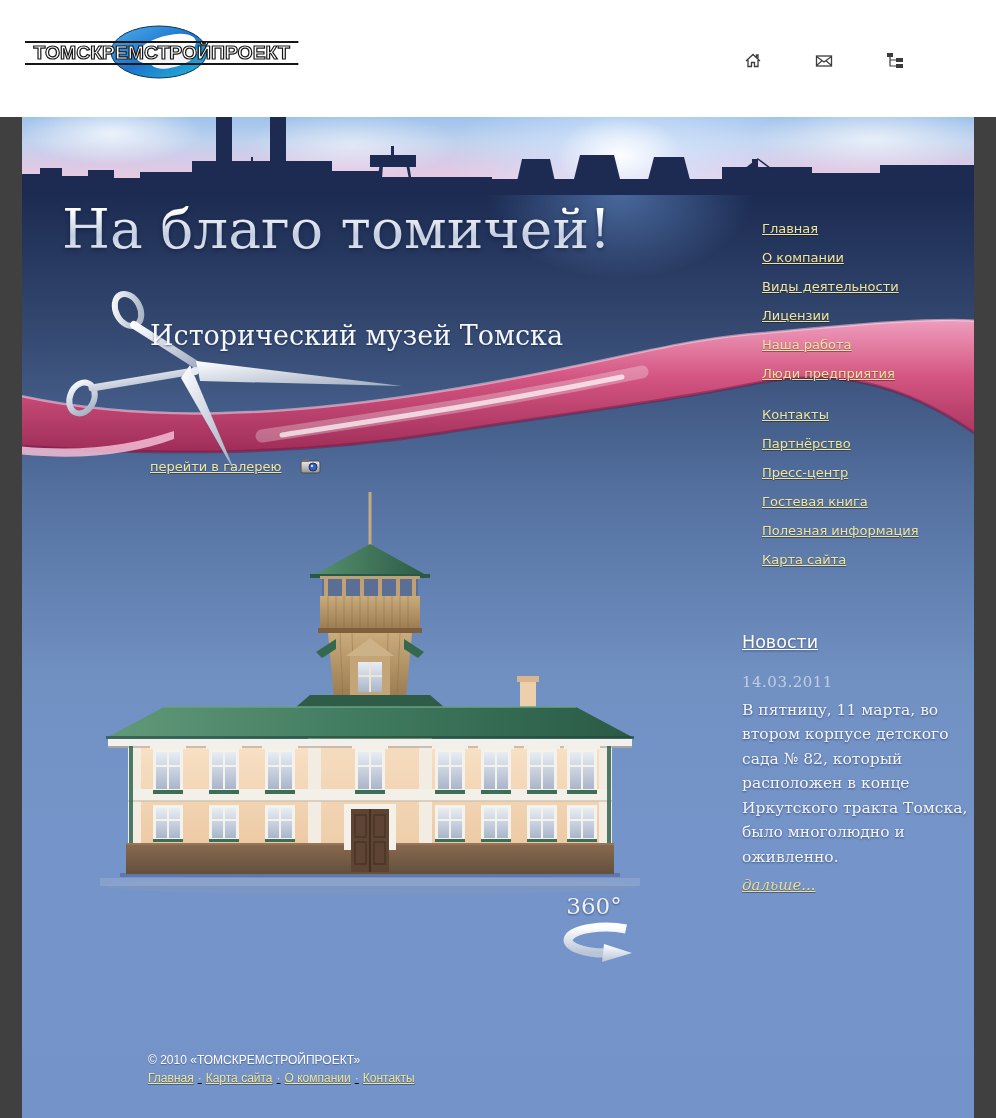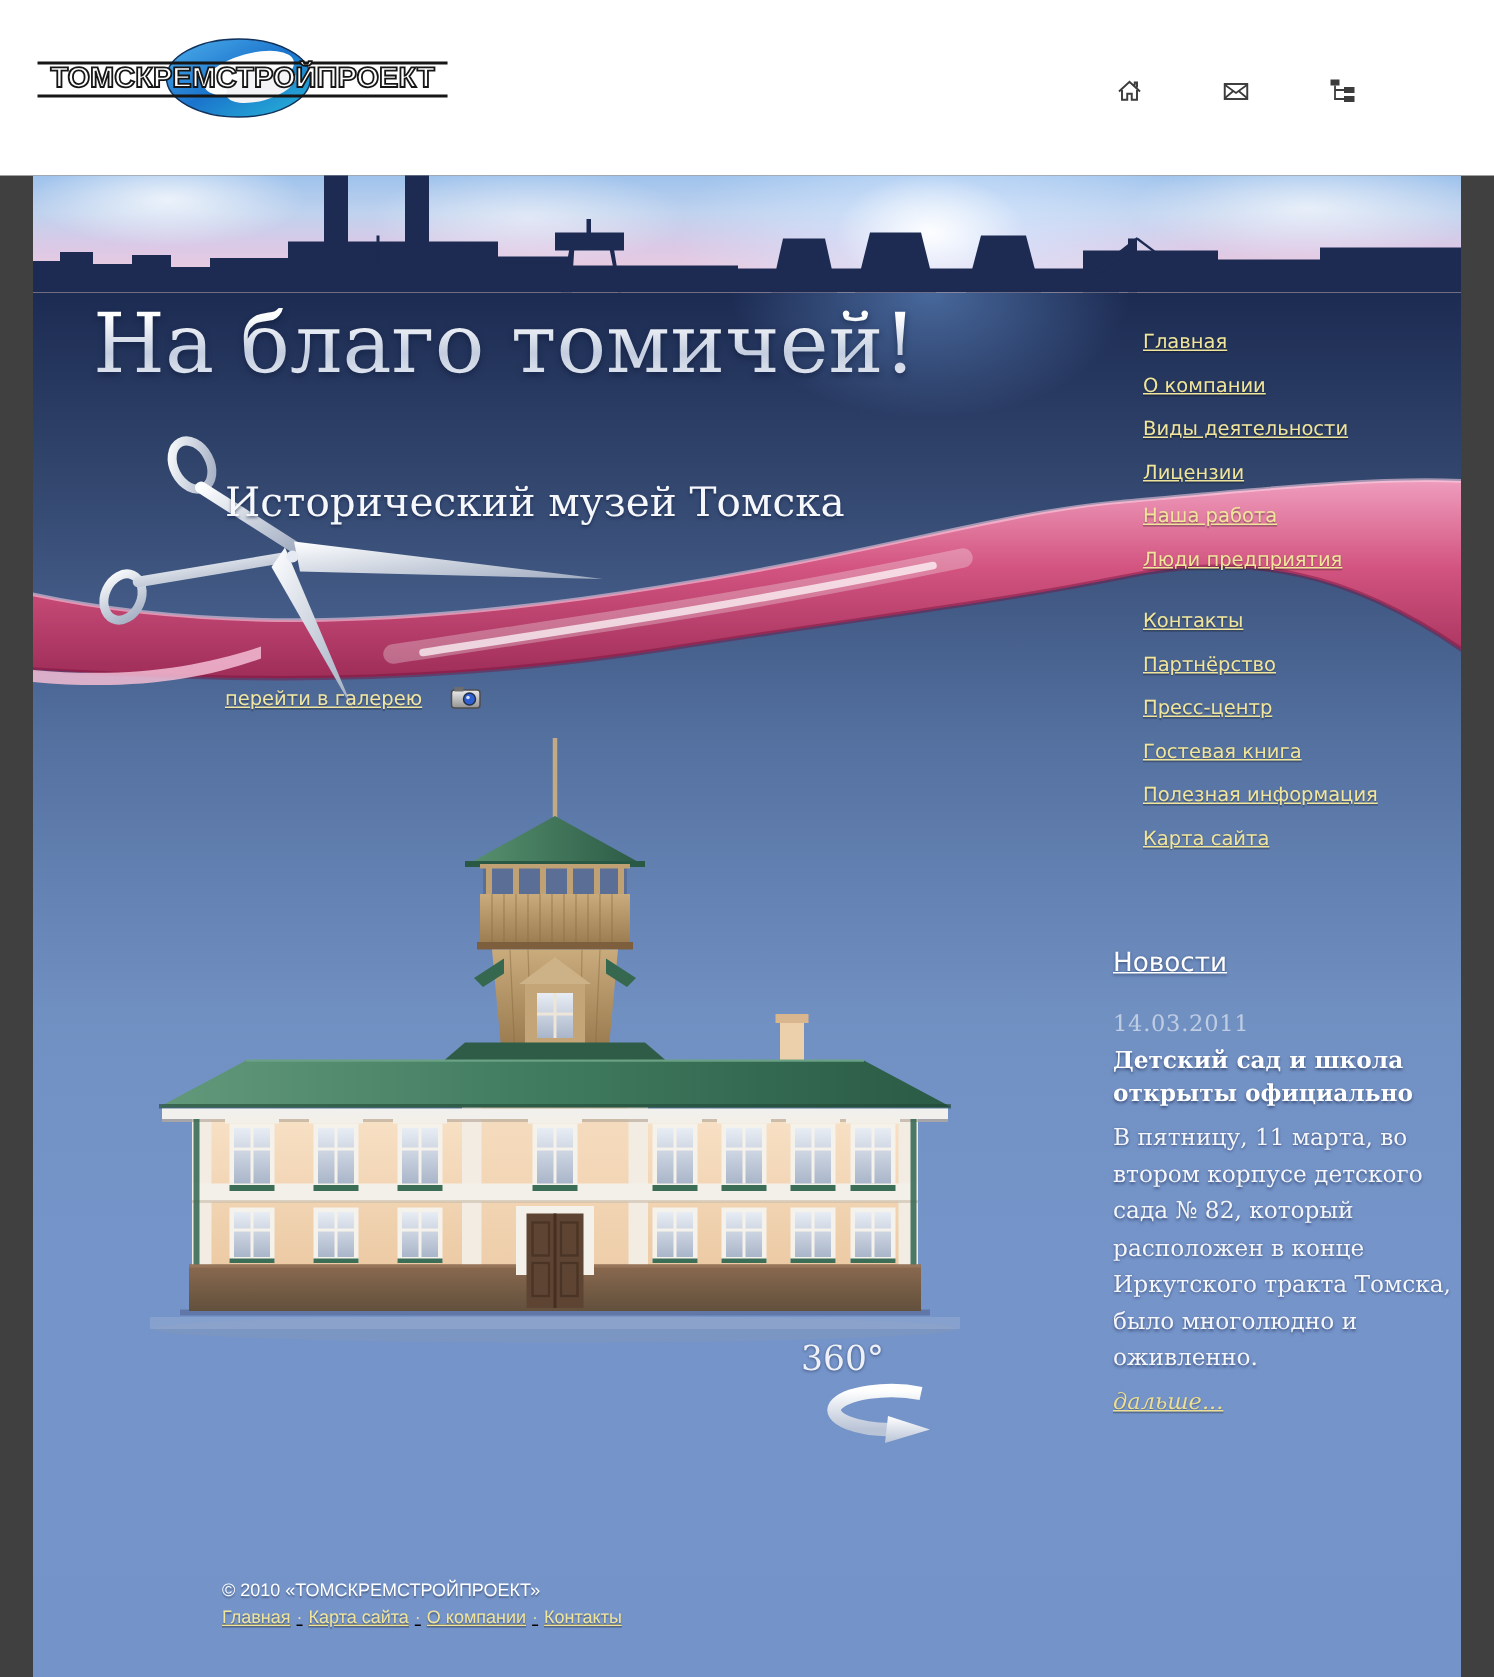--- a/index.html
+++ b/index.html
@@ -47,21 +47,21 @@
     font-size:27px;color:#f5f7fb;text-shadow:0 1px 2px rgba(8,20,55,.5);margin-top:19px;}
   .article-body{position:absolute;left:128px;top:232px;width:512px;font-family:"DejaVu Serif",serif;
     font-size:16.5px;line-height:1.47;color:#fbfcfe;text-shadow:0 1px 2px rgba(8,20,55,.5);}
   .gallery-row{position:absolute;left:128px;top:340px;height:20px;}
   .gallery-link{font-family:"DejaVu Sans",sans-serif;font-size:13px;color:#f1e6a1;
     text-decoration:underline;text-shadow:0 1px 1px rgba(0,0,0,.35);cursor:pointer;}
   .camera{vertical-align:-3px;margin-left:14px;}
 
   .building{position:absolute;left:78px;top:373px;width:540px;height:420px;}
 
-  .rotator{position:absolute;left:512px;top:776px;width:120px;cursor:pointer;}
+  .rotator{position:absolute;left:512px;top:776px;width:120px;text-align:center;cursor:pointer;}
   .rotator .deg{font-family:"DejaVu Serif",serif;font-size:23px;color:#eef1f7;
     text-shadow:0 1px 2px rgba(8,20,55,.5);}
   .rotator svg{margin-top:2px;}
 
   
   .menu{position:absolute;left:740px;top:104px;width:210px;}
   .menu.secondary{top:290px;}
   .menu a{display:block;font-family:"DejaVu Sans",sans-serif;font-size:13px;line-height:15px;
     margin-bottom:14px;color:#f0e59b;text-decoration:underline;
     text-shadow:0 1px 1px rgba(0,0,0,.35);cursor:pointer;}
@@ -359,21 +359,20 @@
         <a href="#">Партнёрство</a>
         <a href="#">Пресс-центр</a>
         <a href="#">Гостевая книга</a>
         <a href="#">Полезная информация</a>
         <a href="#">Карта сайта</a>
       </nav>
 
     <div class="news">
       <a class="news-heading" href="#">Новости</a>
       <div class="news-date">14.03.2011</div>
-      <div class="news-title">Детский сад и школа открыты официально</div>
       <div class="news-body">В пятницу, 11 марта, во втором корпусе детского сада № 82, который расположен в конце Иркутского тракта Томска, было многолюдно и оживленно.</div>
       <a class="news-more" href="#">дальше...</a>
     </div>
 
     <div class="footer">
       <div class="copyright">© 2010 «ТОМСКРЕМСТРОЙПРОЕКТ»</div>
       <div class="footer-links"><a href="#">Главная</a><span class="sep">·</span><a href="#">Карта сайта</a><span class="sep">·</span><a href="#">О компании</a><span class="sep">·</span><a href="#">Контакты</a></div>
     </div>
   </div>
 </div>

